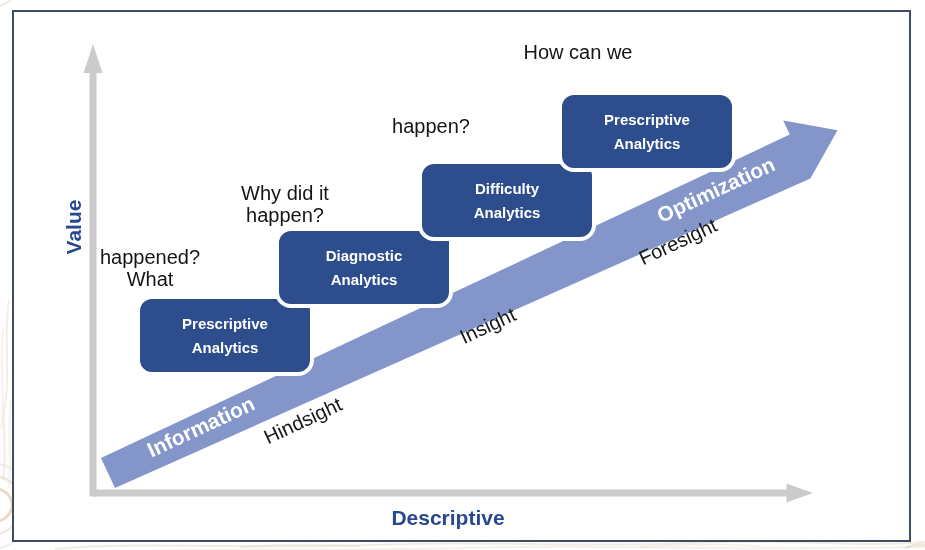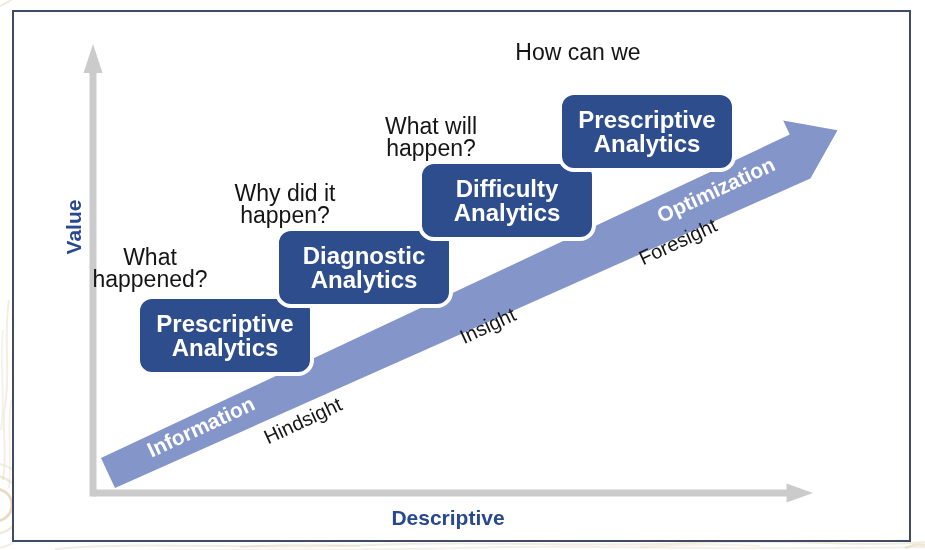--- a/index.html
+++ b/index.html
@@ -41,39 +41,39 @@
     transform: translate(-50%, -50%) rotate(-90deg);
   }
   .axis-label.horizontal {
     transform: translate(-50%, -50%);
   }
   .question {
     position: absolute;
     width: 186px;
     text-align: center;
     color: #151515;
-    font-size: 23px;
+    font-size: 20px;
     line-height: 22px;
   }
   .question span { display: block; }
   .stage-box {
     position: absolute;
     width: 178px;
     height: 81px;
     box-sizing: border-box;
     background: var(--box-fill, #2e4d8d);
     border: 4px solid #ffffff;
     border-radius: 16px;
     display: flex;
     flex-direction: column;
     align-items: center;
     justify-content: center;
     color: #ffffff;
     font-weight: bold;
-    font-size: 24px;
+    font-size: 15px;
     line-height: 23.5px;
     text-align: center;
   }
   .stage-box span { display: block; }
   .slope-label {
     position: absolute;
     white-space: nowrap;
     transform: translate(-50%, -50%) rotate(-25deg);
   }
   .slope-label.on-arrow {
@@ -128,29 +128,28 @@
   <div class="axis-label vertical" style="left:74px; top:227px;">Value</div>
   <div class="axis-label horizontal" style="left:448px; top:518px;">Descriptive</div>
 
   <div class="slope-label on-arrow" style="left:201px; top:427px;">Information</div>
   <div class="slope-label off-arrow" style="left:303px; top:421px;">Hindsight</div>
   <div class="slope-label off-arrow" style="left:488px; top:326px;">Insight</div>
   <div class="slope-label off-arrow" style="left:678px; top:242px;">Foresight</div>
   <div class="slope-label on-arrow" style="left:716px; top:190px;">Optimization</div>
 
   <div class="question" style="left:57px; top:246px;">
+    <span>happened?</span>
     <span>What</span>
-    <span>happened?</span>
   </div>
   <div class="question" style="left:192px; top:182px;">
     <span>Why did it</span>
     <span>happen?</span>
   </div>
   <div class="question" style="left:338px; top:115px;">
-    <span>What will</span>
     <span>happen?</span>
   </div>
   <div class="question" style="left:485px; top:41px;">
     <span>How can we</span>
   </div>
 
   <div class="stage-box" style="left:136px; top:295px;">
     <span>Prescriptive</span>
     <span>Analytics</span>
   </div>

